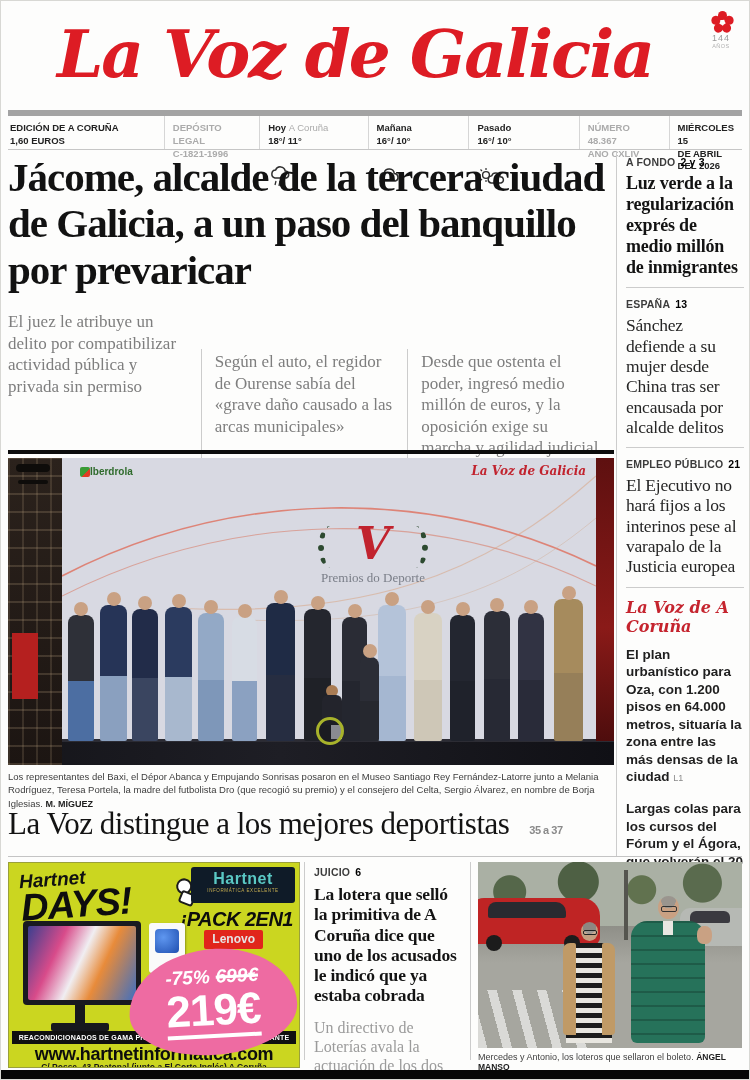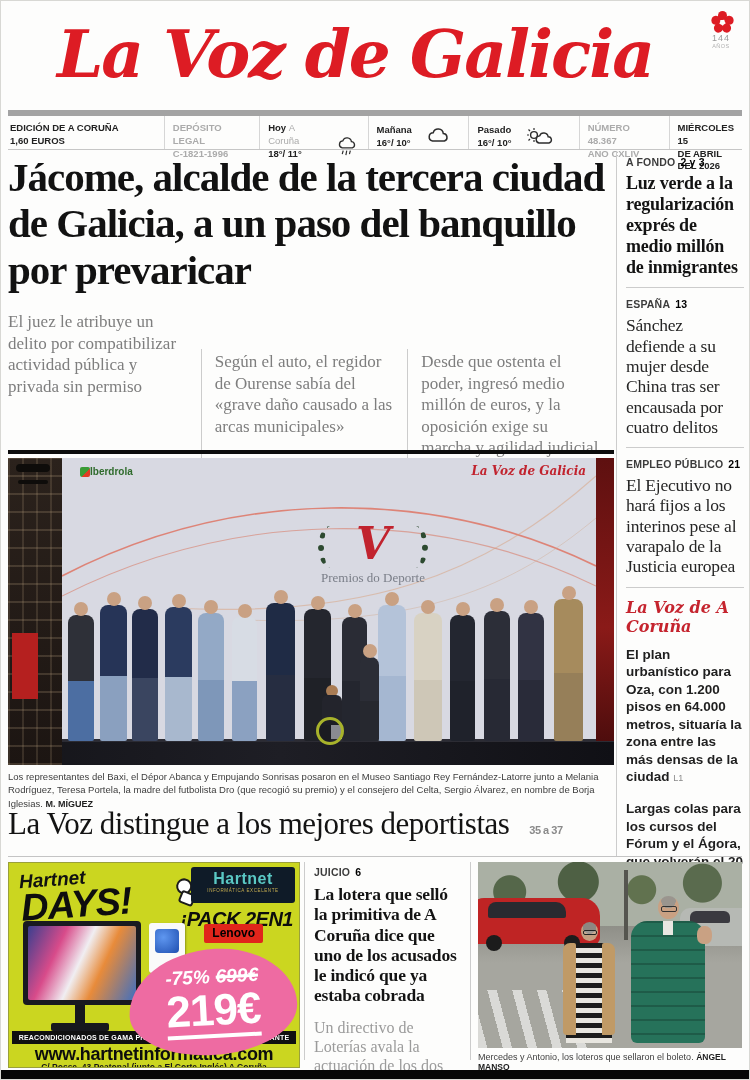--- a/index.html
+++ b/index.html
@@ -26,21 +26,21 @@
 
   
   .infobar {
     position:absolute; top:110px; left:8px; width:734px; height:40px;
     border-top:6px solid #a3a3a3; border-bottom:1px solid #c6c6c6;
     display:flex; font-size:9.5px; font-weight:bold; color:#222;
   }
   .ib-col { padding:6px 8px 0 8px; border-left:1px solid #d6d6d6; line-height:1.35; }
   .ib-col:first-child { border-left:none; padding-left:2px; }
   .ib-col.mut { color:#ababab; }
-  .ib-w { display:flex; align-items:flex-end; gap:14px; }
+  .ib-w { display:flex; align-items:flex-start; gap:14px;flex-direction:column; }
   .ib-w .wicon { margin-top:2px; }
   .mutspan { color:#ababab; font-weight:normal; }
   .w1{width:168px}.w2{width:102px}.w3{width:116px}.w4{width:108px}.w5{width:118px}.w6{width:96px}.w7{flex:1}
 
   
   .lead { position:absolute; top:154px; left:8px; width:606px; }
   .lead h1 {
     margin:0; font-family:"Liberation Serif", serif; font-weight:bold;
     font-size:41px; line-height:1.13; letter-spacing:-1px; color:#121212;
   }
@@ -123,21 +123,21 @@
   .astro { position:absolute; left:166px; top:16px; width:26px; height:32px; transform:rotate(8deg); }
   .astro .helm { width:16px; height:16px; border-radius:50%; background:#fff; border:2px solid #1c1c1c; }
   .astro .abody { width:15px; height:13px; background:#fff; border:2px solid #1c1c1c; border-radius:3px;
     margin:-3px 0 0 5px; transform:rotate(14deg); }
   .ad-logo { position:absolute; right:4px; top:4px; width:104px; height:36px; background:#0f1b28;
     border-radius:3px; text-align:center; padding-top:3px; }
   .ad-logo .lg { color:#5ac8c4; font-weight:bold; font-size:16px; line-height:18px; letter-spacing:.5px; }
   .ad-logo .lgs { color:#c5ac50; font-size:4.5px; letter-spacing:.6px; }
   .ad-pack { position:absolute; right:6px; top:45px; font-weight:900; font-style:italic;
     font-size:20px; color:#0d0d0d; letter-spacing:-.5px; }
-  .ad-lenovo { position:absolute; right:36px; top:61px; background:#e1251b; color:#000000;
+  .ad-lenovo { position:absolute; right:36px; top:67px; background:#e1251b; color:#e5e5e5;
     font-weight:bold; font-size:12px; padding:2px 8px 3px; border-radius:2px; }
   .mframe { position:absolute; left:14px; top:58px; width:118px; height:84px; background:#191a20;
     border-radius:4px; padding:5px; }
   .mscreen { width:100%; height:100%; border-radius:2px;
     background:linear-gradient(115deg,#3a3f8f 0%,#d84b8a 28%,#f0eef2 48%,#e88b3a 66%,#3f6fc0 100%); }
   .mstand { position:absolute; left:66px; top:142px; width:10px; height:20px; background:#17181d; }
   .mbase { position:absolute; left:42px; top:160px; width:58px; height:8px; background:#17181d; border-radius:2px; }
   .wincard { position:absolute; left:140px; top:60px; width:36px; height:50px; background:#fafafa;
     border-radius:3px; box-shadow:1px 1px 2px rgba(0,0,0,.3); }
   .wincard i { display:block; width:24px; height:24px; margin:6px auto 0; border-radius:4px;
@@ -358,21 +358,21 @@
     <div class="kicker">
       <span>A FONDO</span><span class="pg">2 y 3</span>
     </div>
     <div class="sb-headline">Luz verde a la regularización exprés de medio millón de inmigrantes</div>
   </div>
   <hr class="sb-hr">
   <div>
     <div class="kicker">
       <span>ESPAÑA</span><span class="pg">13</span>
     </div>
-    <div class="sb-headline light">Sánchez defiende a su mujer desde China tras ser encausada por cuatro delitos</div>
+    <div class="sb-headline light">Sánchez defiende a su mujer desde China tras ser encausada por alcalde delitos</div>
   </div>
   <hr class="sb-hr">
   <div>
     <div class="kicker">
       <span>EMPLEO PÚBLICO</span><span class="pg">21</span>
     </div>
     <div class="sb-headline light">El Ejecutivo no hará fijos a los interinos pese al varapalo de la Justicia europea</div>
   </div>
   <hr class="sb-hr">
   <div>

